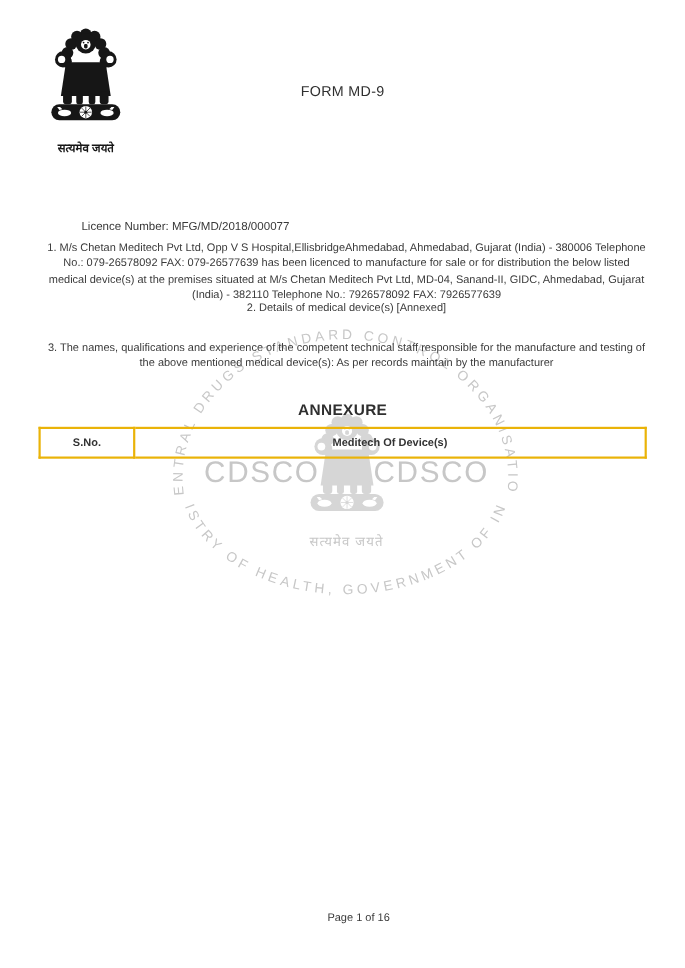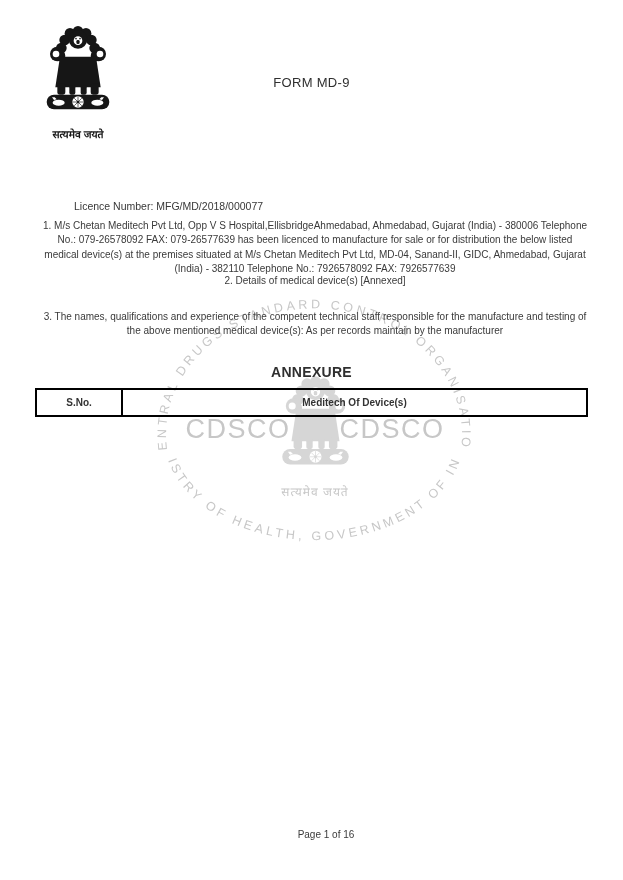--- a/index.html
+++ b/index.html
@@ -36,21 +36,21 @@
   .para { position:absolute; left:42px; width:546px; font-size:10px; line-height:14.4px; color:#3a3a3a; text-align:center; }
   .para1 { top:219px; }
   .para2 { top:274px; }
   .para3 { top:310px; }
   .para4 { top:345px; }
 
   .annexure { top:364px; font-size:14px; font-weight:bold; color:#2f2f2f; letter-spacing:.3px; }
 
   .dev-table { position:absolute; left:35px; top:388px; width:553px; border-collapse:collapse; background:transparent; }
   .dev-table th {
-    border:2px solid #000000;
+    border:2px solid #eab308;
     font-size:10px; font-weight:bold; color:#333;
     padding:7px 4px; text-align:center; background:transparent;
   }
   .dev-table th.sno { width:86px; }
 
   .footer { top:829px; font-size:10px; color:#3a3a3a;padding-left:29px; }
 </style>
 </head>
 <body>
 

